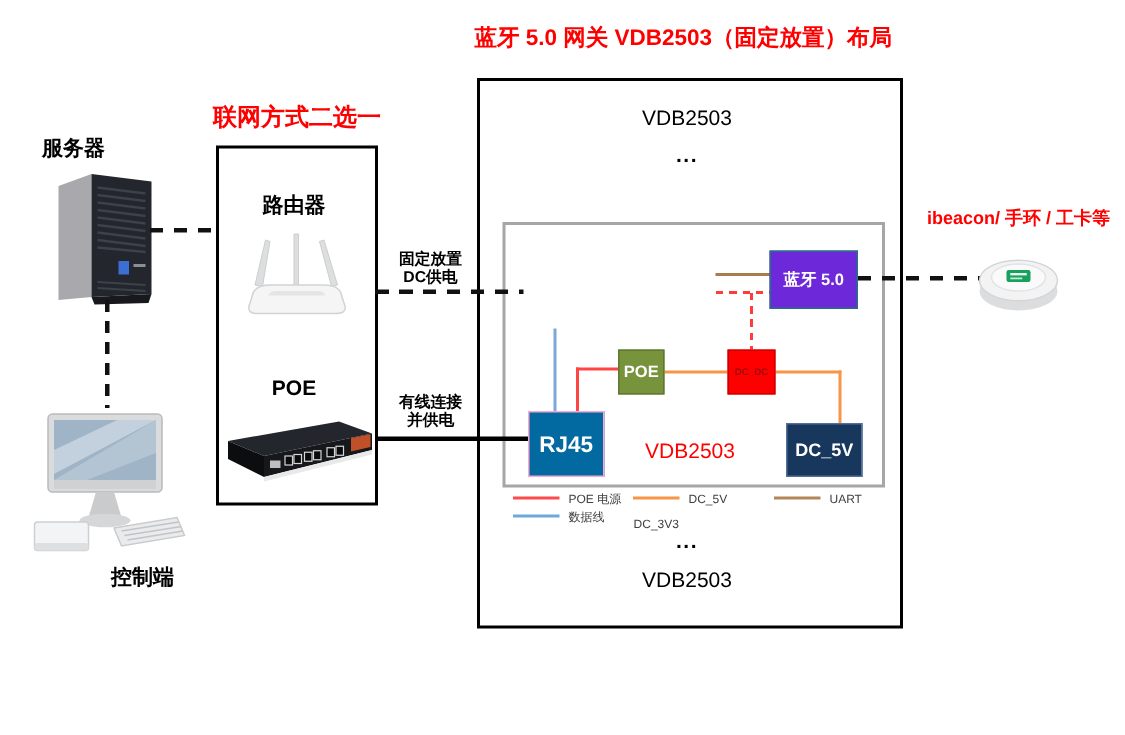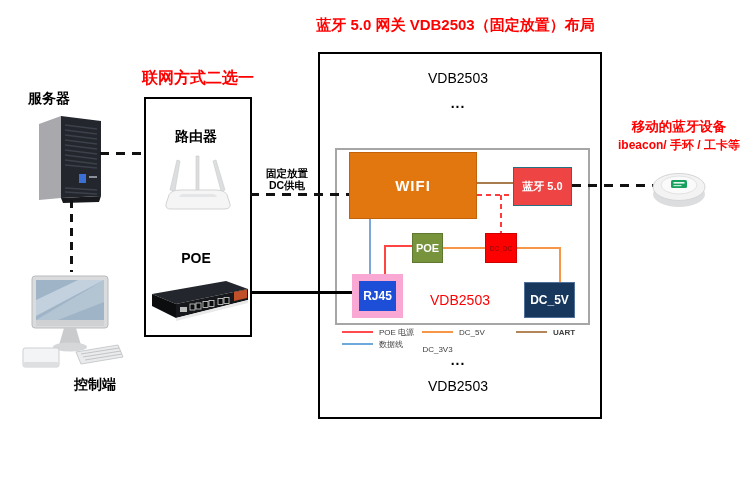--- a/index.html
+++ b/index.html
@@ -13,24 +13,24 @@
   .bold{font-weight:bold;}
 
   
   .outer-box{border:2px solid #000;}
   .inner-box{border:2px solid #a6a6a6;background:#fff;}
   .net-box{border:2px solid #000;}
 
   
   .blk{display:flex;align-items:center;justify-content:center;color:#fff;font-weight:bold;box-sizing:border-box;}
   .blk-wifi{background:#e2770f;border:1px solid #c2620b;font-size:15px;letter-spacing:1px;}
-  .blk-bt{background:#ef4444;border:1px solid #257082;font-size:11px;}
+  .blk-bt{background:#6d28d9;border:1px solid #257082;font-size:11px;}
   .blk-poe{background:#77933c;border:1px solid #5f7830;font-size:11px;}
   .blk-dcdc{background:#ff0000;border:1px solid #d00000;font-size:6.5px;color:#9e0b0b;}
-  .blk-rj45{background:#1d4ed8;border:7px solid #f9a8d4;font-size:12px;}
+  .blk-rj45{background:#0369a1;border:1px solid #f9a8d4;font-size:15px;}
   .blk-dc5v{background:#17375d;border:1px solid #51719a;font-size:12px;}
 
   
   .dash-h{height:3px;background:repeating-linear-gradient(90deg,#111 0,#111 9px,transparent 9px,transparent 16px);}
   .dash-v{width:3px;background:repeating-linear-gradient(180deg,#111 0,#111 8px,transparent 8px,transparent 14px);}
   .rdash-h{height:2px;background:repeating-linear-gradient(90deg,#ff3b3b 0,#ff3b3b 5px,transparent 5px,transparent 9px);}
   .rdash-v{width:2px;background:repeating-linear-gradient(180deg,#ff3b3b 0,#ff3b3b 5px,transparent 5px,transparent 9px);}
   .ln{position:absolute;}
   .ln-red{background:#ff4444;}
   .ln-blue{background:#7da7d8;}
@@ -63,37 +63,36 @@
   <div class="ln ln-brown" style="left:477px;top:182px;width:37px;height:2px;"></div>
   <div class="abs rdash-h" style="left:477px;top:194px;width:38px;"></div>
   <div class="abs rdash-v" style="left:500px;top:195px;height:38px;"></div>
   <div class="ln ln-blue" style="left:369px;top:219px;width:2px;height:56px;"></div>
   <div class="ln ln-red" style="left:384px;top:245px;width:2px;height:30px;"></div>
   <div class="ln ln-red" style="left:384px;top:245px;width:29px;height:2px;"></div>
   <div class="ln ln-orange" style="left:443px;top:247px;width:42px;height:2px;"></div>
   <div class="ln ln-orange" style="left:517px;top:247px;width:44px;height:2px;"></div>
   <div class="ln ln-orange" style="left:559px;top:247px;width:2px;height:35px;"></div>
 
-  <div class="abs blk blk-wifi" style="left:349px;top:152px;width:128px;height:67px;">WIFI</div>
   <div class="abs blk blk-bt" style="left:513px;top:167px;width:59px;height:39px;">蓝牙 5.0</div>
   <div class="abs blk blk-poe" style="left:412px;top:233px;width:31px;height:30px;">POE</div>
   <div class="abs blk blk-dcdc" style="left:485px;top:233px;width:32px;height:30px;">DC_DC</div>
   <div class="abs blk blk-rj45" style="left:352px;top:274px;width:51px;height:44px;">RJ45</div>
   <div class="abs blk blk-dc5v" style="left:524px;top:282px;width:51px;height:36px;">DC_5V</div>
   <div class="abs ctr red" style="left:415px;top:292px;width:90px;font-size:14px;">VDB2503</div>
 
   <div class="lg-item" style="left:342px;top:327px;">
     <span class="lg-swatch" style="background:#ff4b4b;"></span>
     <span class="lg-label">POE 电源</span>
   </div>
   <div class="lg-item" style="left:422px;top:327px;">
     <span class="lg-swatch" style="background:#f79646;"></span>
     <span class="lg-label">DC_5V</span>
   </div>
-  <div class="lg-item" style="left:516px;top:327px;font-weight:bold;">
+  <div class="lg-item" style="left:516px;top:327px;">
     <span class="lg-swatch" style="background:#b3865a;"></span>
     <span class="lg-label">UART</span>
   </div>
   <div class="lg-item" style="left:342px;top:339px;">
     <span class="lg-swatch" style="background:#6fa8dc;"></span>
     <span class="lg-label">数据线</span>
   </div>
   <div class="lg-item" style="left:422px;top:339px;flex-direction:column;">
     <span class="lg-swatch lg-dashed"></span>
     <span class="lg-label">DC_3V3</span>
@@ -178,23 +177,26 @@
     <polygon points="84,16 97,13.5 97,22 84,25" fill="#c0502a"></polygon>
     <polygon points="26,42 98,24 98,27 26,45" fill="#e9e9e9"></polygon>
   </svg>
 
   <div class="abs ctr small-cjk" style="left:256px;top:167px;width:62px;">
     <div>固定放置</div>
     <div>DC供电</div>
   </div>
   <div class="abs dash-h" style="left:250px;top:193px;width:99px;"></div>
 
+  <div class="abs ctr small-cjk" style="left:256px;top:262px;width:62px;">
+    <div>有线连接</div>
+    <div>并供电</div>
+  </div>
   <div class="ln ln-black" style="left:250px;top:291px;width:102px;height:3px;"></div>
 
-  <div class="abs ctr red bold" style="left:608px;top:118px;width:142px;font-size:13.5px;">移动的蓝牙设备</div>
   <div class="abs ctr red bold" style="left:604px;top:137px;width:150px;font-size:12px;">ibeacon/ 手环 / 工卡等</div>
   <div class="abs dash-h" style="left:572px;top:184px;width:83px;"></div>
   <svg class="abs" style="left:650px;top:166px;" width="58" height="44" viewBox="0 0 58 44">
     <ellipse cx="29" cy="28" rx="26" ry="13" fill="#dcdddf"></ellipse>
     <ellipse cx="29" cy="21" rx="26" ry="13.5" fill="#f3f3f4" stroke="#d4d5d7"></ellipse>
     <ellipse cx="29" cy="19" rx="18" ry="9" fill="#fafafb" stroke="#e2e3e5"></ellipse>
     <rect x="21" y="14" width="16" height="8" rx="1.5" fill="#17a05e"></rect>
     <rect x="23.5" y="16" width="11" height="1.6" fill="#ffffff" opacity="0.9"></rect>
     <rect x="23.5" y="19" width="8" height="1.2" fill="#d5f2e3" opacity="0.9"></rect>
   </svg>

